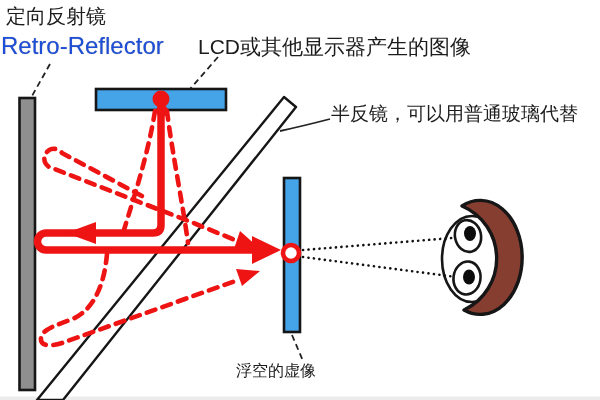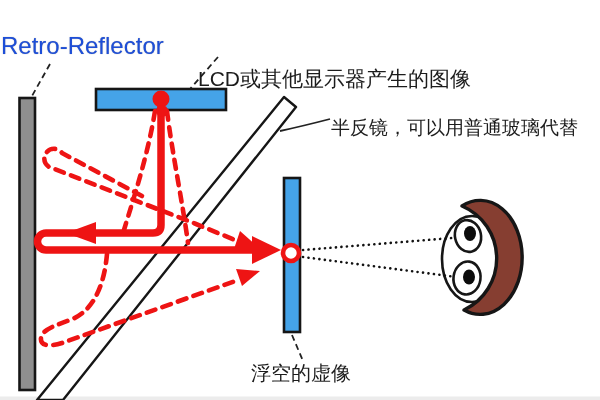--- a/index.html
+++ b/index.html
@@ -2,23 +2,23 @@
 <html><head>
 <meta charset="utf-8">
 <style>
   html,body{margin:0;padding:0;background:#fff;}
   .stage{position:relative;width:600px;height:400px;background:#ffffff;overflow:hidden;
          font-family:"Liberation Sans","DejaVu Sans",sans-serif;}
   .stage svg{position:absolute;left:0;top:0;}
   .lbl{position:absolute;color:#1c1c1c;white-space:nowrap;line-height:1.12;}
   .lbl-cn-title{left:6px;top:5px;font-size:20px;font-weight:500;}
   .lbl-en{left:1px;top:33px;font-size:24px;color:#1d4ed8;text-shadow:0 0 1px rgba(90,90,90,.55);}
-  .lbl-lcd{left:198px;top:35px;font-size:21px;margin-top:32px;}
-  .lbl-half{left:331px;top:117px;font-size:19px;}
-  .lbl-virt{left:251px;top:362px;font-size:20px;}
+  .lbl-lcd{left:198px;top:35px;font-size:21px;}
+  .lbl-half{left:331px;top:103px;font-size:19px;}
+  .lbl-virt{left:236px;top:362px;font-size:16px;}
   .outline{stroke:#161616;}
   .leader{stroke:#222;stroke-width:1.8;fill:none;}
   .leader.dash{stroke-dasharray:6 4;}
   .sight{stroke:#111;stroke-width:2.6;fill:none;stroke-linecap:round;stroke-dasharray:0.1 5.4;}
   .beam{stroke:#ee1414;fill:none;stroke-linejoin:round;}
   .beam-solid{stroke-width:7.5;}
   .beam-dash{stroke-width:4.6;stroke-linecap:round;stroke-dasharray:9 7.5;}
   .beam-fill{fill:#ee1414;stroke:none;}
 </style>
 </head>
@@ -70,17 +70,18 @@
       <polygon class="beam-fill" points="66,233 96,222 96,244"></polygon>
       <polygon class="beam-fill" points="281,250 252,236 252,264"></polygon>
 
       <circle cx="161" cy="99" r="8.5" class="beam-fill"></circle>
       <circle cx="162" cy="111" r="6" class="beam-fill"></circle>
 
       <circle cx="291" cy="253" r="8" fill="#ffffff" stroke="#ee1414" stroke-width="4.6"></circle>
     </g>
   </svg>
 
+  <div class="lbl lbl-cn-title">定向反射镜</div>
   <div class="lbl lbl-en">Retro-Reflector</div>
   <div class="lbl lbl-lcd">LCD或其他显示器产生的图像</div>
   <div class="lbl lbl-half">半反镜，可以用普通玻璃代替</div>
   <div class="lbl lbl-virt">浮空的虚像</div>
 </div>
 
 </body></html>

